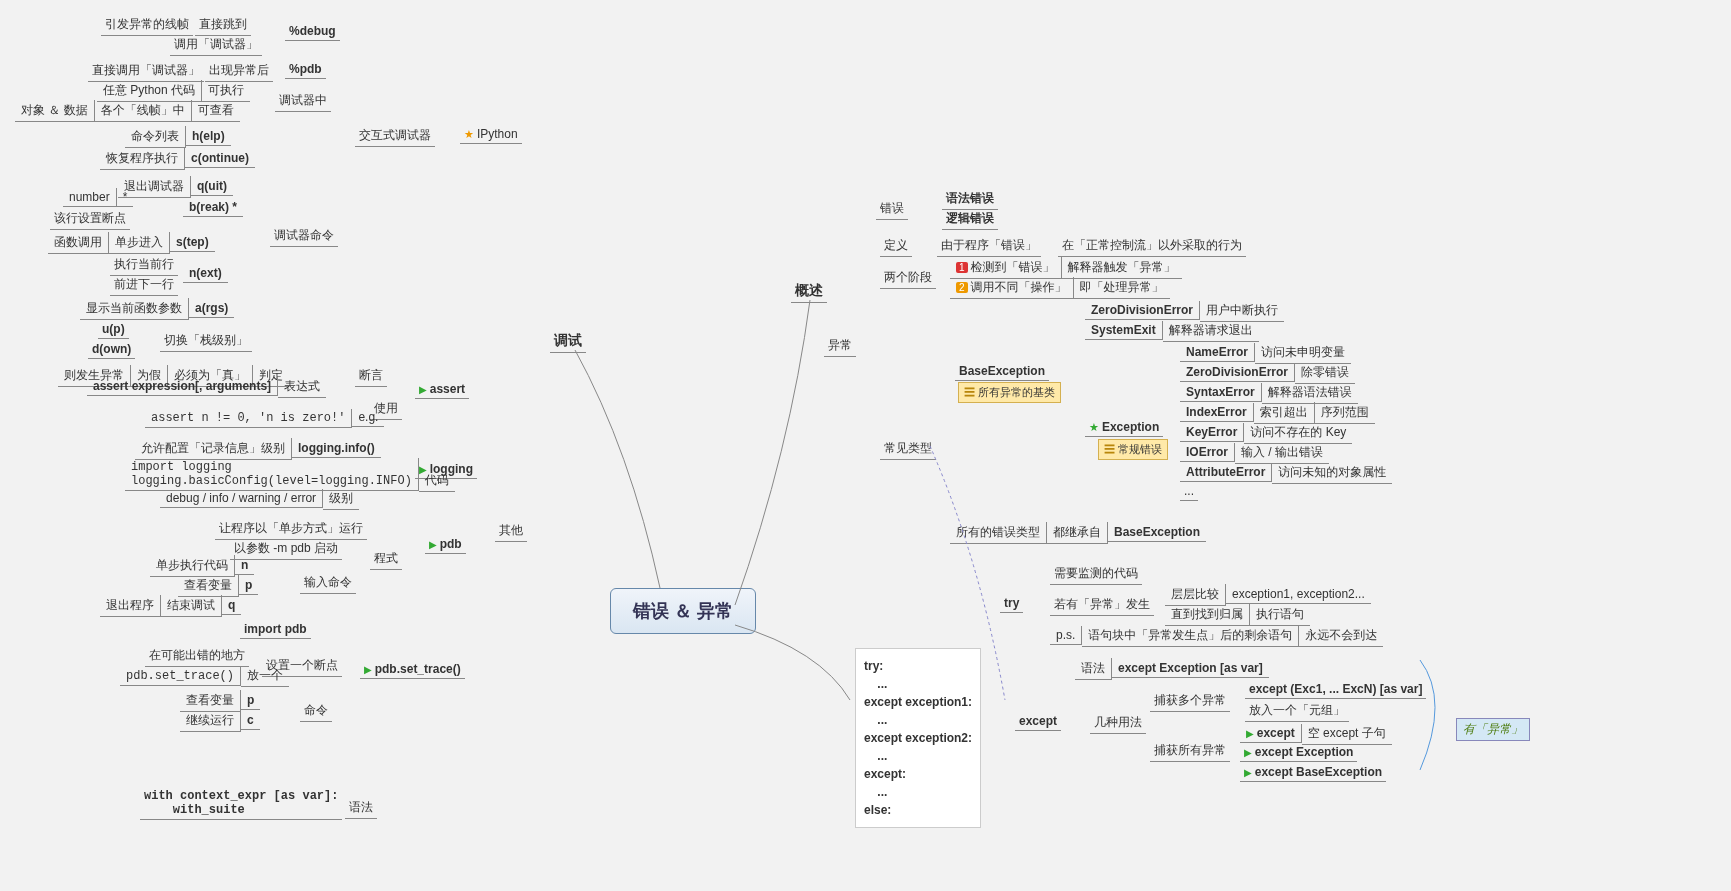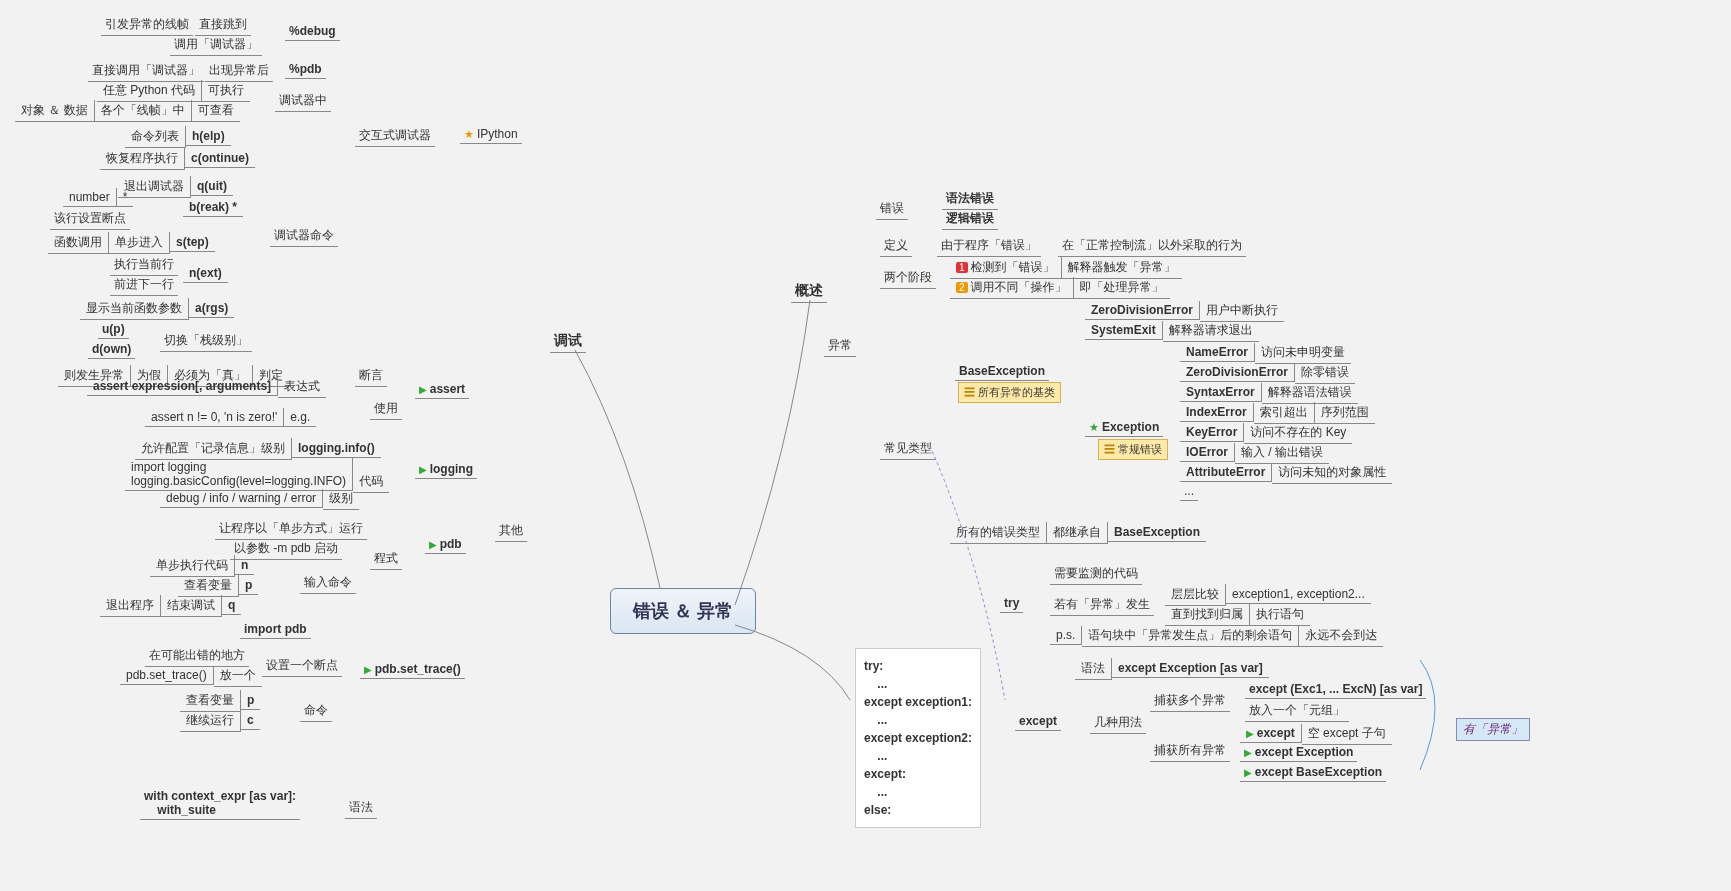--- a/index.html
+++ b/index.html
@@ -9,23 +9,23 @@
 .cell{padding:2px 6px;border-bottom:1px solid #888;border-right:1px solid #888;display:inline-block}
 .cell:last-child{border-right:none}
 .big{font-size:14px;font-weight:bold}
 .flag-g::before{content:"▶";color:#3a3;margin-right:3px;font-size:10px}
 .flag-o::before{content:"★";color:#e90;margin-right:3px;font-size:11px}
 .flag-gr::before{content:"★";color:#3a3;margin-right:3px;font-size:11px}
 .note{background:#ffe9a8;border:1px solid #d4b050;padding:2px 5px;font-size:11px}
 .note::before{content:"☰ ";color:#b8860b}
 .num1::before{content:"1";background:#d33;color:#fff;padding:0 3px;border-radius:2px;margin-right:3px;font-size:10px}
 .num2::before{content:"2";background:#e90;color:#fff;padding:0 3px;border-radius:2px;margin-right:3px;font-size:10px}
-.code{font-family:Liberation Sans, sans-serif}
+.code{font-family:Liberation Mono, monospace}
 .syn{background:#fff;border:1px solid #ccc;padding:8px;font-size:12px;line-height:1.5;white-space:pre}
-.side{background:#d4e8f5;border:1px solid #88b;padding:2px 6px;font-style:italic;color:#701a75}
+.side{background:#d4e8f5;border:1px solid #88b;padding:2px 6px;font-style:italic;color:#4d7c0f}
 svg{position:absolute;top:0;left:0;pointer-events:none}
 path{stroke:#888;stroke-width:1;fill:none}
 path.blue{stroke:#88c;stroke-dasharray:3,3}
 </style>
 </head>
 <body>
 
 <div class="node box" style="left:610px;top:588px">错误 ＆ 异常</div>
 
 <div class="node lbl big" style="left:550px;top:330px">调试</div>

